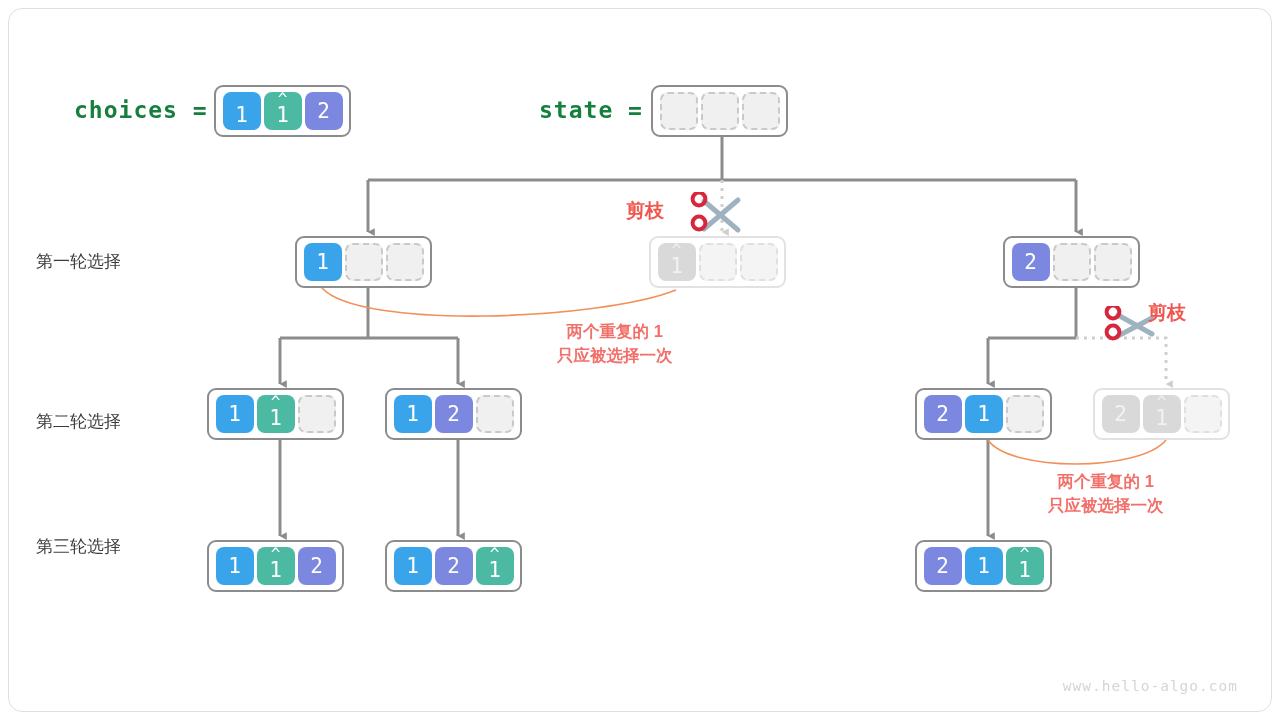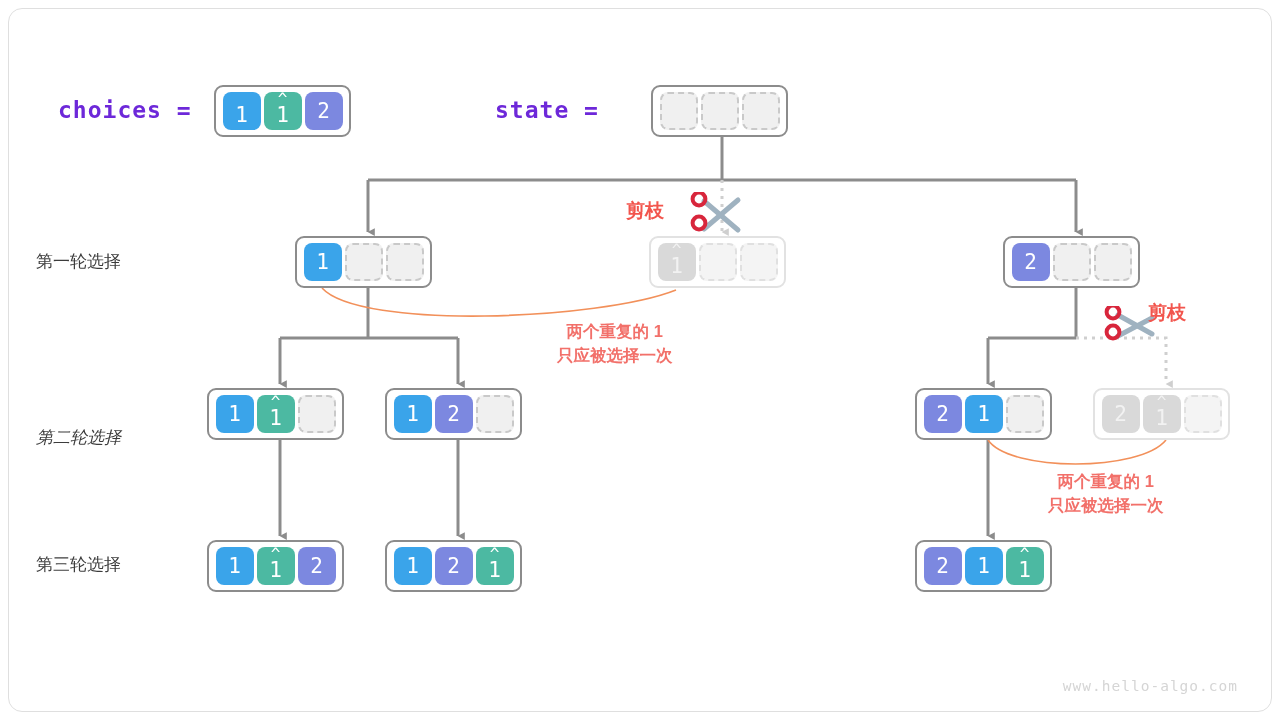--- a/index.html
+++ b/index.html
@@ -31,23 +31,24 @@
     width: 1280px; height: 720px;
     pointer-events: none;
   }
 
   
   .var-label {
     position: absolute;
     font-family: "DejaVu Sans Mono", "Liberation Mono", monospace;
     font-weight: bold;
     font-size: 23px;
-    color: #6d28d9;
+    color: #15803d;
     white-space: nowrap;
     letter-spacing: 1px;
+    margin-left: 16px;
   }
   .row-label {
     position: absolute;
     font-size: 17px;
     color: #3c3c3c;
     white-space: nowrap;
     text-align: center;
   }
   .note {
     position: absolute;
@@ -187,21 +188,21 @@
 
   <svg class="scissors" style="left:1100px; top:306px;" width="62" height="46" viewBox="0 0 62 46">
     <line x1="18" y1="9" x2="52" y2="28" stroke="#9fb2c0" stroke-width="5" stroke-linecap="round"></line>
     <line x1="18" y1="30" x2="52" y2="12" stroke="#9fb2c0" stroke-width="5" stroke-linecap="round"></line>
     <circle cx="13" cy="6" r="6.4" fill="none" stroke="#d8263c" stroke-width="4"></circle>
     <circle cx="13" cy="26" r="6.4" fill="none" stroke="#d8263c" stroke-width="4"></circle>
   </svg>
 
   <div class="var-label" style="left:58px; top:97px;">choices  =</div>
 
-  <div class="var-label" style="left:495px; top:97px;">state  =</div>
+  <div class="var-label" style="left:523px; top:97px;">state  =</div>
 
   <div class="arr" style="left:214px; top:85px;">
     <div class="cell blue">
       <span class="num">1</span>
     </div>
     <div class="cell teal">
       <span class="hat">^</span>
       <span class="num">1</span>
     </div>
     <div class="cell purple nohat">
@@ -209,22 +210,22 @@
     </div>
   </div>
 
   <div class="arr" style="left:651px; top:85px;">
     <div class="cell empty"></div>
     <div class="cell empty"></div>
     <div class="cell empty"></div>
   </div>
 
   <div class="row-label" style="left:36px; top:250px;">第一轮选择</div>
-  <div class="row-label" style="left:36px; top:426px;font-style:italic;">第二轮选择</div>
-  <div class="row-label" style="left:36px; top:553px;">第三轮选择</div>
+  <div class="row-label" style="left:36px; top:410px;">第二轮选择</div>
+  <div class="row-label" style="left:36px; top:535px;">第三轮选择</div>
 
   <div class="prune-label" style="left:626px; top:198px;">剪枝</div>
   <div class="prune-label" style="left:1148px; top:300px;">剪枝</div>
 
   <div class="note" style="left:557px; top:320px;">
     <div>两个重复的  1</div>
     <div>只应被选择一次</div>
   </div>
   <div class="note" style="left:1048px; top:470px;">
     <div>两个重复的  1</div>

